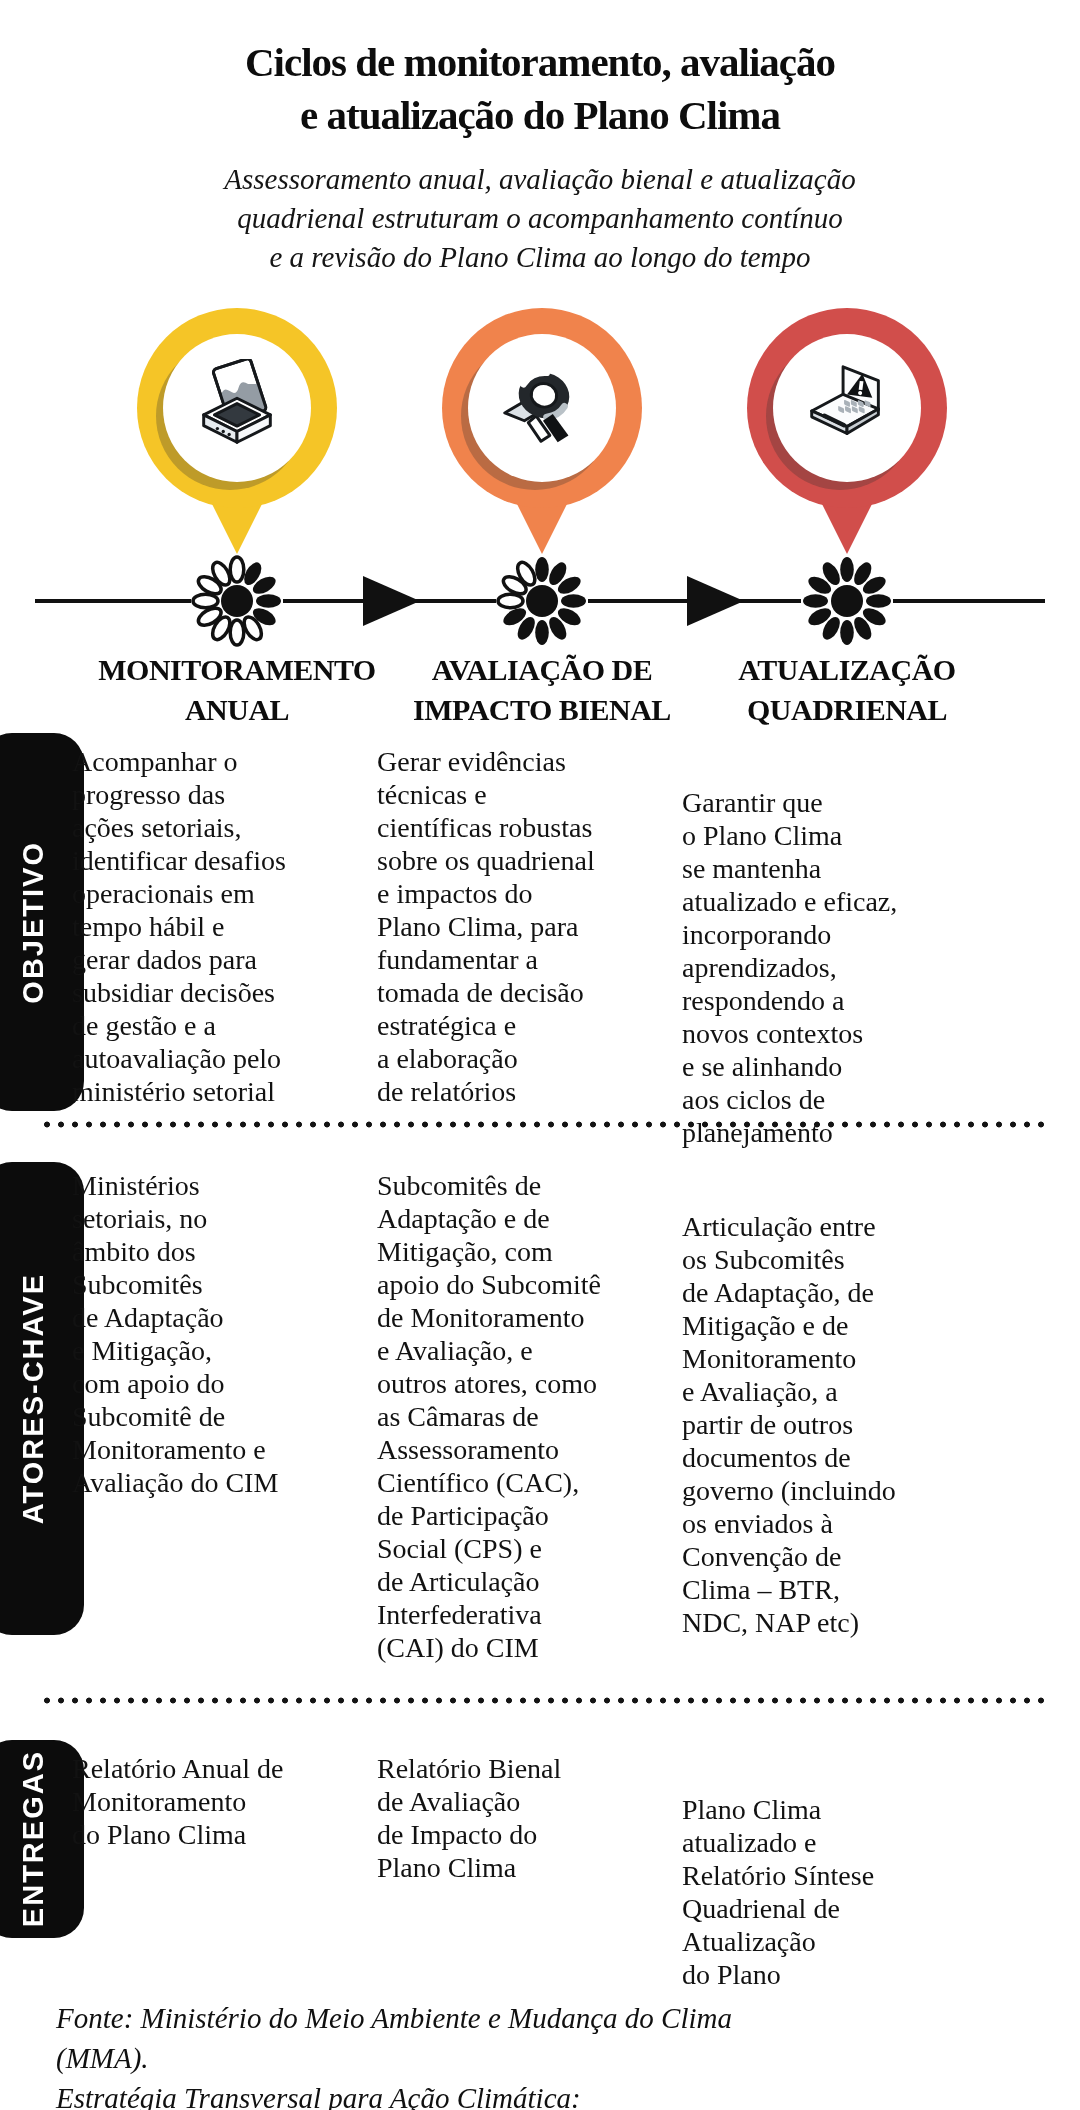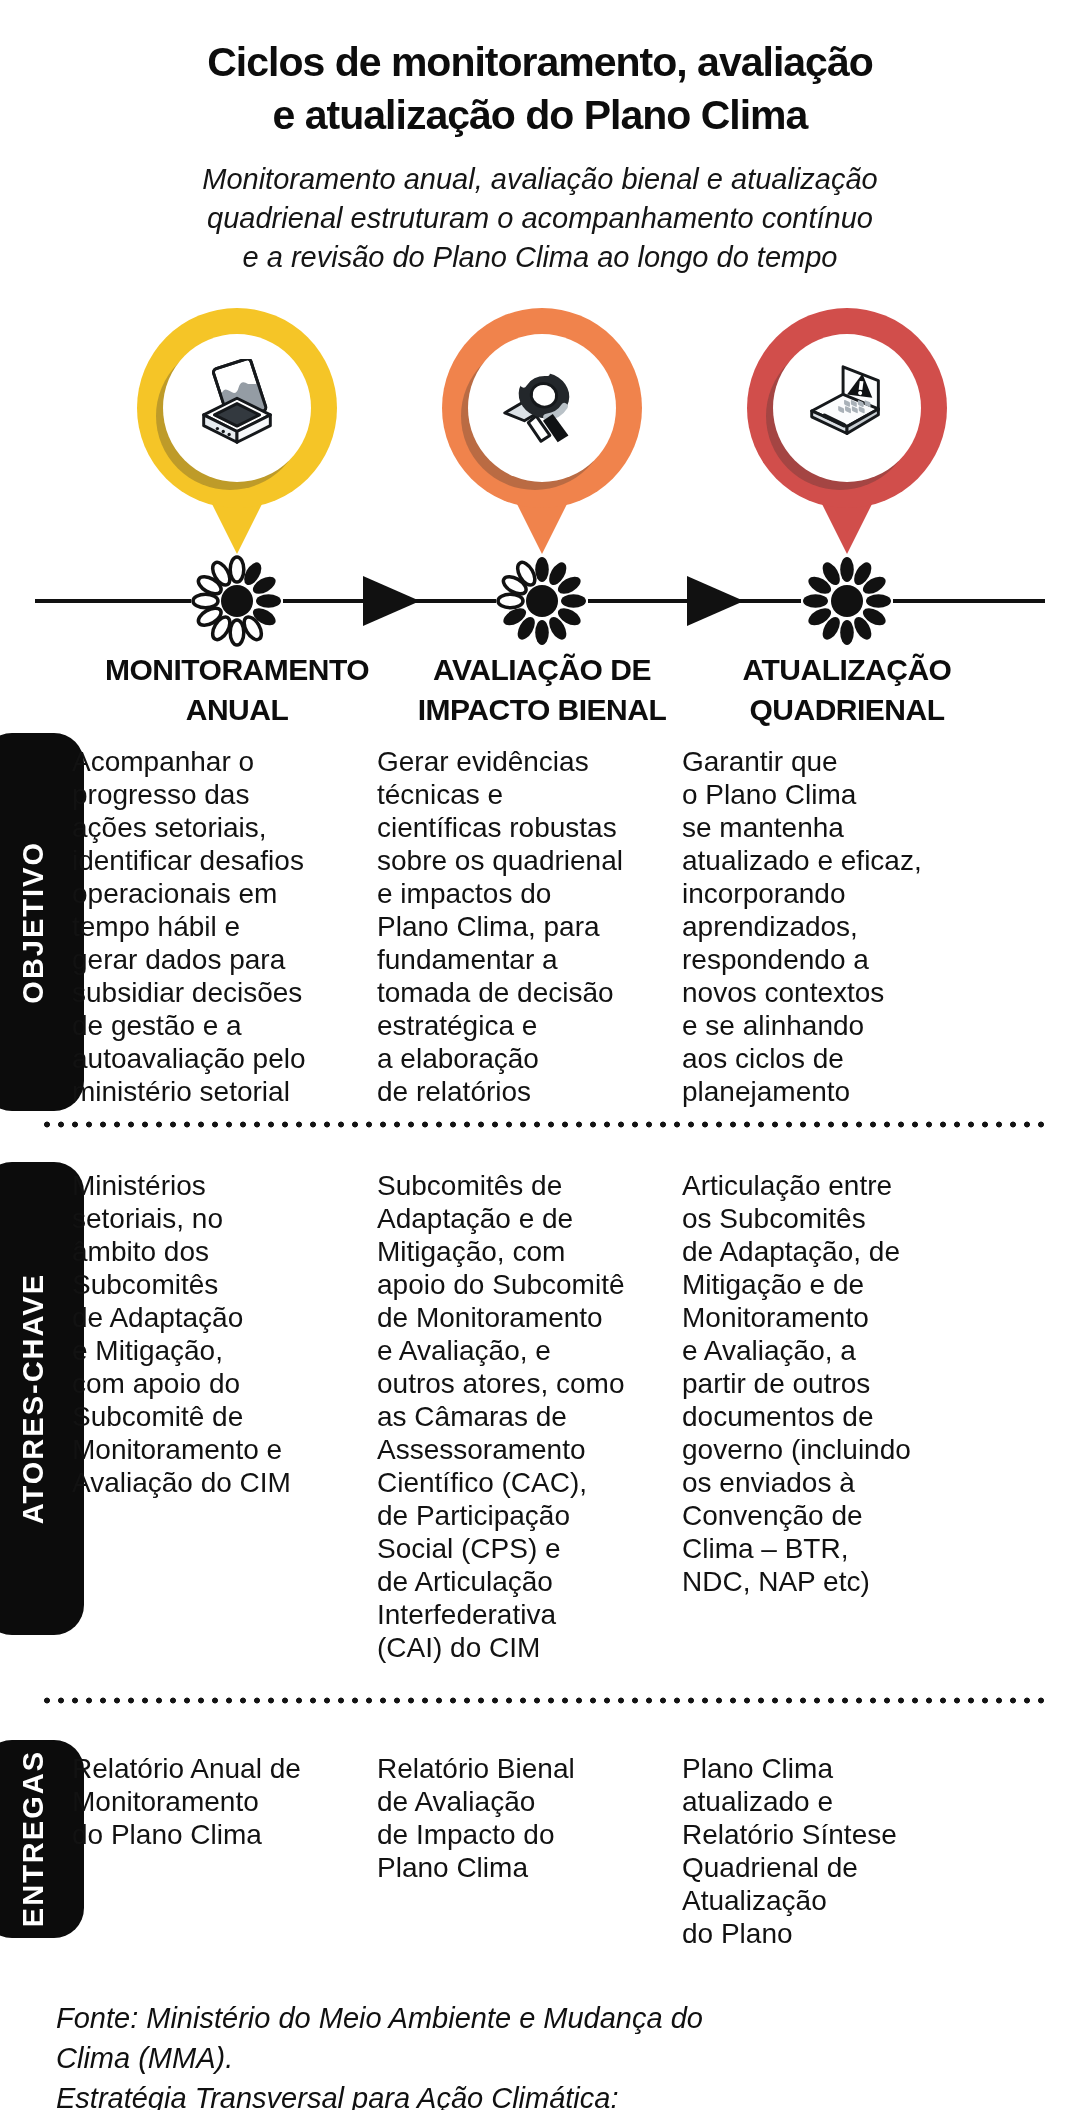--- a/index.html
+++ b/index.html
@@ -1,20 +1,20 @@
 <!DOCTYPE html>
 <html><head>
 <meta charset="utf-8">
 <style>
   html,body { margin:0; padding:0; background:#ffffff; }
   .page {
     position:relative; width:1080px; height:2110px; background:#fff;
     font-family:"Liberation Sans", sans-serif; color:#121212; overflow:hidden;
   }
-  .pre { white-space:pre-line; }
+  .pre { white-space:pre-line;font-family:Liberation Serif, serif; }
 
   
   .title {
     position:absolute; top:36px; left:0; width:1080px; text-align:center;
     font-weight:700; font-size:41px; line-height:53px; letter-spacing:-1px; color:#0d0d0d;
   }
   .subtitle {
     position:absolute; top:160px; left:0; width:1080px; text-align:center;
     font-style:italic; font-size:29px; line-height:39px; color:#151515;
   }
@@ -65,21 +65,21 @@
   }
   .rl-objetivo { top:733px; height:378px; }
   .rl-atores   { top:1162px; height:473px; }
   .rl-entregas { top:1740px; height:198px; }
 
   
   .cell {
     position:absolute; width:330px; 
     font-size:28px; line-height:33px; color:#121212;
   }
-  .c-1 { left:72px; } .c-2 { left:377px; } .c-3 { left:682px; }
+  .c-1 { left:72px; } .c-2 { left:377px; } .c-3 { left:682px;margin-top:41px; }
   .row-objetivo .cell { top:745px; }
   .row-atores   .cell { top:1169px; }
   .row-entregas .cell { top:1752px; }
 
   
   .divider {
     position:absolute; left:40px; width:1005px; height:7px;
     background-image:radial-gradient(circle, #141414 2.6px, transparent 3.3px);
     background-size:14px 7px; background-repeat:repeat-x; background-position:0 50%;
   }
@@ -99,21 +99,21 @@
 
   svg .stroked { stroke:#15181b; stroke-width:3; stroke-linejoin:round; stroke-linecap:round; }
 </style>
 </head>
 <body>
 
 <div class="page">
 
   <div class="title pre">Ciclos de monitoramento, avaliação
 e atualização do Plano Clima</div>
-  <div class="subtitle pre">Monitoramento anual, avaliação bienal e atualização
+  <div class="subtitle pre">Assessoramento anual, avaliação bienal e atualização
 quadrienal estruturam o acompanhamento contínuo
 e a revisão do Plano Clima ao longo do tempo</div>
 
   <div class="pin pin-1">
     <div class="pin-tail"></div>
     <div class="pin-circle"></div>
     <div class="pin-inner">
       <svg width="98" height="98" viewBox="0 0 100 100">
         <g class="stroked">
           <g transform="rotate(-18 52 36)">

